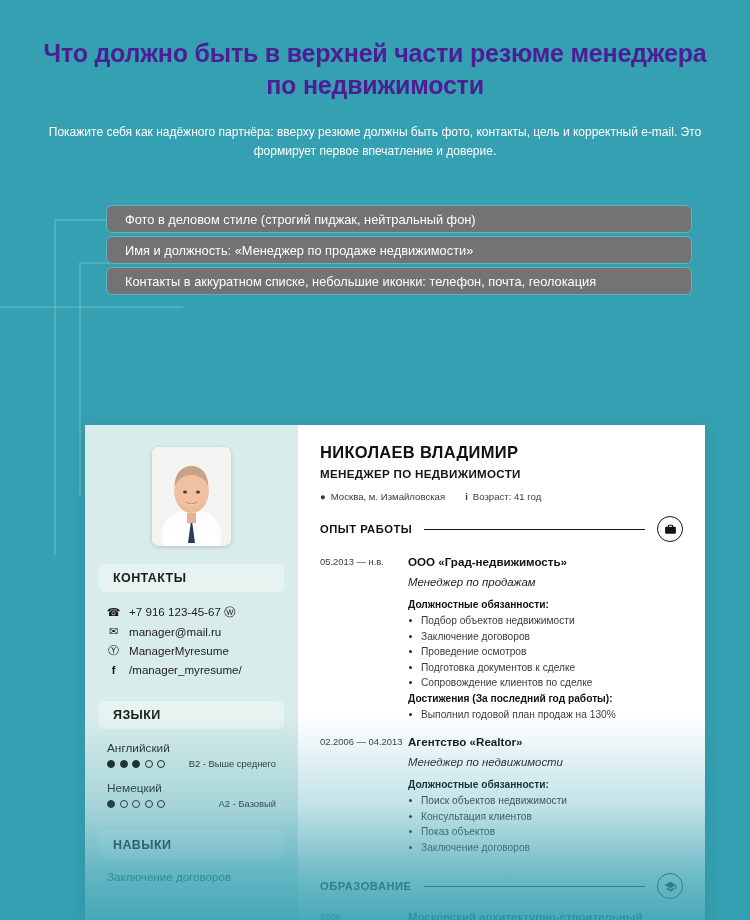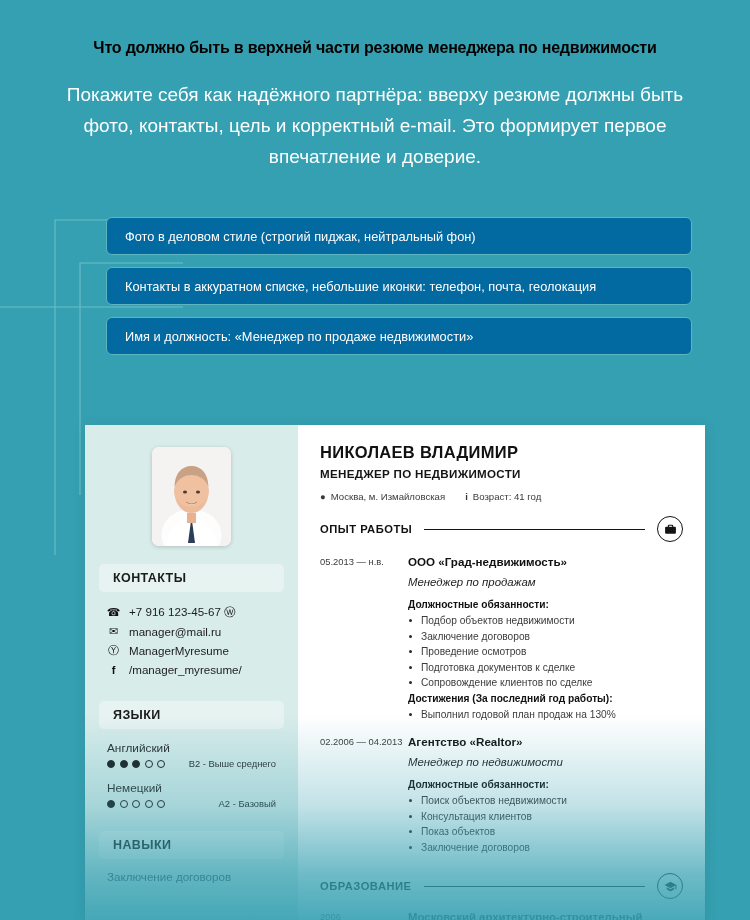--- a/index.html
+++ b/index.html
@@ -7,61 +7,60 @@
   body {
     font-family: "Liberation Sans", sans-serif;
     background: #35a0b1;
     overflow: hidden;
     position: relative;
   }
 
   
   .header { padding: 38px 40px 0; text-align: center; }
   .header h1 {
-    color: #000000;
-    font-size: 16px;
+    color: #4c1d95;
+    font-size: 25px;
     line-height: 1.26;
     font-weight: bold;
     letter-spacing: -0.2px;
   }
   .header p {
     color: #ffffff;
-    font-size: 19px;
+    font-size: 12px;
     line-height: 1.62;
     margin-top: 22px;
     font-weight: normal;
   }
 
   
   .connectors {
     position: absolute;
     left: 0; top: 195px;
     width: 200px; height: 430px;
     pointer-events: none;
   }
 
   
   .boxes {
     position: absolute;
     left: 106px; top: 205px;
     width: 586px;
   }
   .box {
-    background: #0369a1;
+    background: #737373;
     border: 1px solid #5cb5c0;
     border-radius: 6px;
-    height: 38px;
+    height: 28px;
     display: flex;
     align-items: center;
     padding: 0 18px;
     margin-bottom: 3px;
     color: #ffffff;
     font-size: 12.8px;
     white-space: nowrap;
-    margin-top: 12px;
   }
 
   
   .resume {
     position: absolute;
     left: 85px; top: 425px;
     width: 620px; height: 500px;
     display: flex;
     overflow: hidden;
     box-shadow: 0 2px 14px rgba(0,0,0,.09);
@@ -241,24 +240,24 @@
     <path d="M55 230 V360"></path>
     <path d="M80 225 V300"></path>
   </g>
 </svg>
 
 <div class="boxes">
   <div class="box">
       <span>Фото в деловом стиле (строгий пиджак, нейтральный фон)</span>
     </div>
   <div class="box">
+      <span>Имя и должность: «Менеджер по продаже недвижимости»</span>
+    </div>
+  <div class="box">
       <span>Контакты в аккуратном списке, небольшие иконки: телефон, почта, геолокация</span>
-    </div>
-  <div class="box">
-      <span>Имя и должность: «Менеджер по продаже недвижимости»</span>
     </div>
 </div>
 
 <div class="resume">
 
   <div class="side">
 
     <div class="photo">
       <svg viewBox="0 0 79 99" width="79" height="99">
         <rect width="79" height="99" fill="#f4f3f1"></rect>

